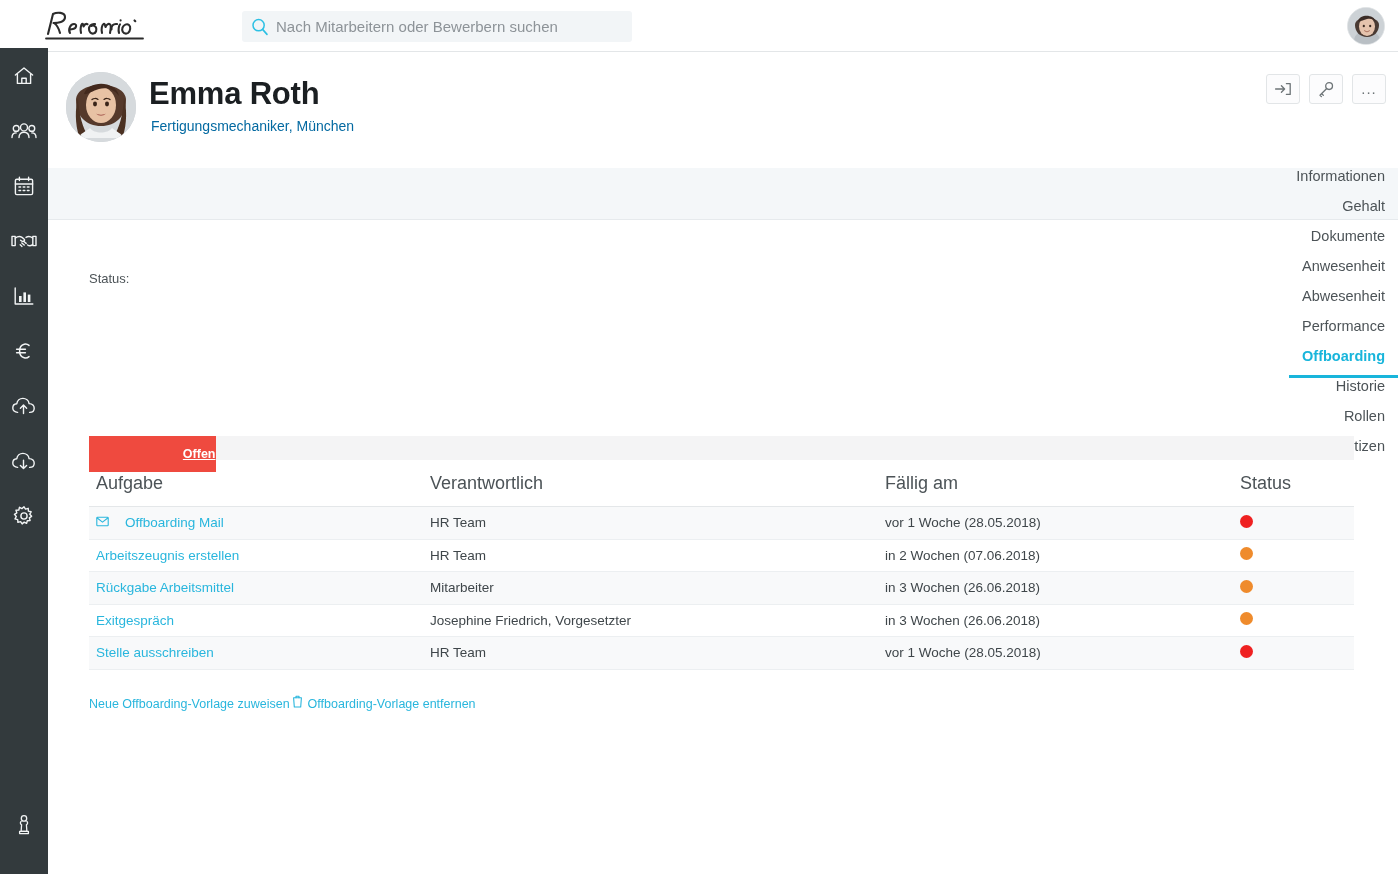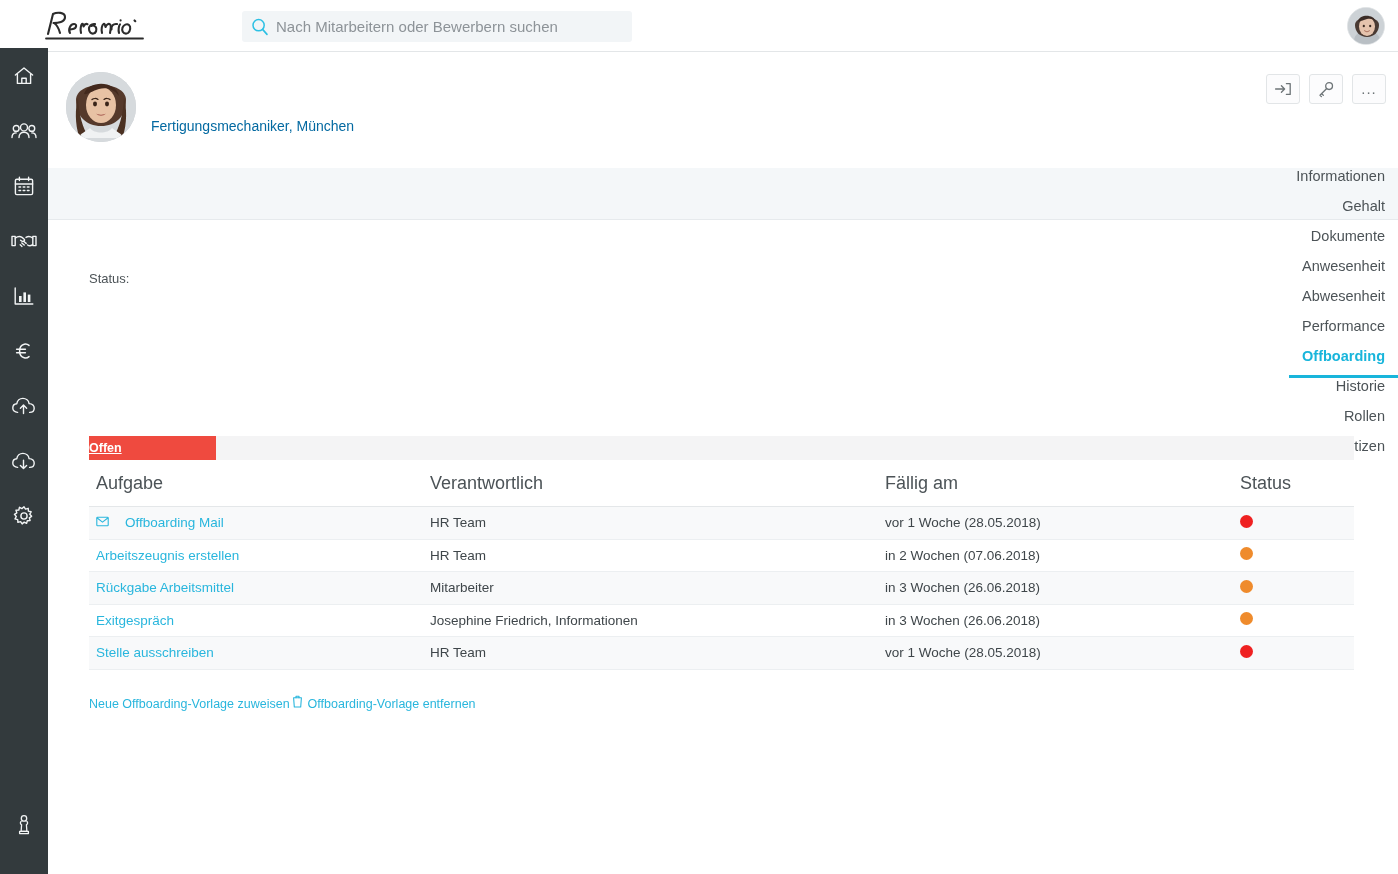--- a/index.html
+++ b/index.html
@@ -127,22 +127,22 @@
   .status-label {
     position: absolute; left: 41px; top: 51px;
     font-size: 13px; color: #4c5357;
   }
   .progress-outer {
     position: absolute; left: 41px; top: 216px;
     width: 1265px; height: 24px;
     background: #f4f4f5;
   }
   .progress-fill {
-    height: 24px; background: #ef4a3f;
-    display: flex; align-items: center; justify-content: flex-start;
+    height: 36px; background: #ef4a3f;
+    display: flex; align-items: center; justify-content: flex-end;
     color: #fff; font-size: 12.5px; font-weight: bold; text-decoration: underline;
   }
 
   
   .table {
     position: absolute; left: 41px; top: 253px;
     width: 1265px;
     border-collapse: collapse;
     table-layout: fixed;
   }
@@ -357,20 +357,21 @@
           <path d="M58 26 C57 44 53 56 48 64 L57 64 C61 52 61 36 58 26Z" fill="#4b3122"></path>
           <ellipse cx="29" cy="32" rx="2" ry="2.4" fill="#3a2418"></ellipse>
           <ellipse cx="41" cy="32" rx="2" ry="2.4" fill="#3a2418"></ellipse>
           <path d="M26 27.6 C27.6 26.2 30.4 26.2 32 27.4" stroke="#3a2418" stroke-width="1.3" fill="none" stroke-linecap="round"></path>
           <path d="M38 27.4 C39.6 26.2 42.4 26.2 44 27.6" stroke="#3a2418" stroke-width="1.3" fill="none" stroke-linecap="round"></path>
           <path d="M30 41.6 C33 44.6 37 44.6 40 41.6 C37.6 43 32.4 43 30 41.6Z" fill="#a85d52"></path>
           <path d="M24 56 C28 62 42 62 46 56 C50 59 56 62 58 66 L12 66 C14 62 20 59 24 56Z" fill="#f0f2f3"></path>
         </svg>
       </div>
 
+      <div class="profile-name">Emma Roth</div>
       <div class="profile-sub">Fertigungsmechaniker, München</div>
 
       <div class="profile-actions">
         <div class="icon-btn">
           <span>
             <svg width="18" height="16" viewBox="0 0 18 16" fill="none" stroke="#6d7477" stroke-width="1.3" stroke-linejoin="round" stroke-linecap="round">
               <path d="M1.6 8 H10.4 M7.4 4.8 L10.6 8 L7.4 11.2"></path>
               <path d="M12.4 2.6 H16.2 V13.4 H12.4"></path>
             </svg>
           </span>
@@ -447,21 +448,21 @@
                   <span>Rückgabe Arbeitsmittel</span>
                 </a></td>
               <td class="col-resp">Mitarbeiter</td>
               <td class="col-due">in 3 Wochen (26.06.2018)</td>
               <td class="col-stat"><span class="dot" style="background: rgb(239, 139, 44);"></span></td>
             </tr>
             <tr>
               <td class="col-task"><a class="task-link">
                   <span>Exitgespräch</span>
                 </a></td>
-              <td class="col-resp">Josephine Friedrich, Informationen</td>
+              <td class="col-resp">Josephine Friedrich, Vorgesetzter</td>
               <td class="col-due">in 3 Wochen (26.06.2018)</td>
               <td class="col-stat"><span class="dot" style="background: rgb(239, 139, 44);"></span></td>
             </tr>
             <tr>
               <td class="col-task"><a class="task-link">
                   <span>Stelle ausschreiben</span>
                 </a></td>
               <td class="col-resp">HR Team</td>
               <td class="col-due">vor 1 Woche (28.05.2018)</td>
               <td class="col-stat"><span class="dot" style="background: rgb(239, 33, 33);"></span></td>

